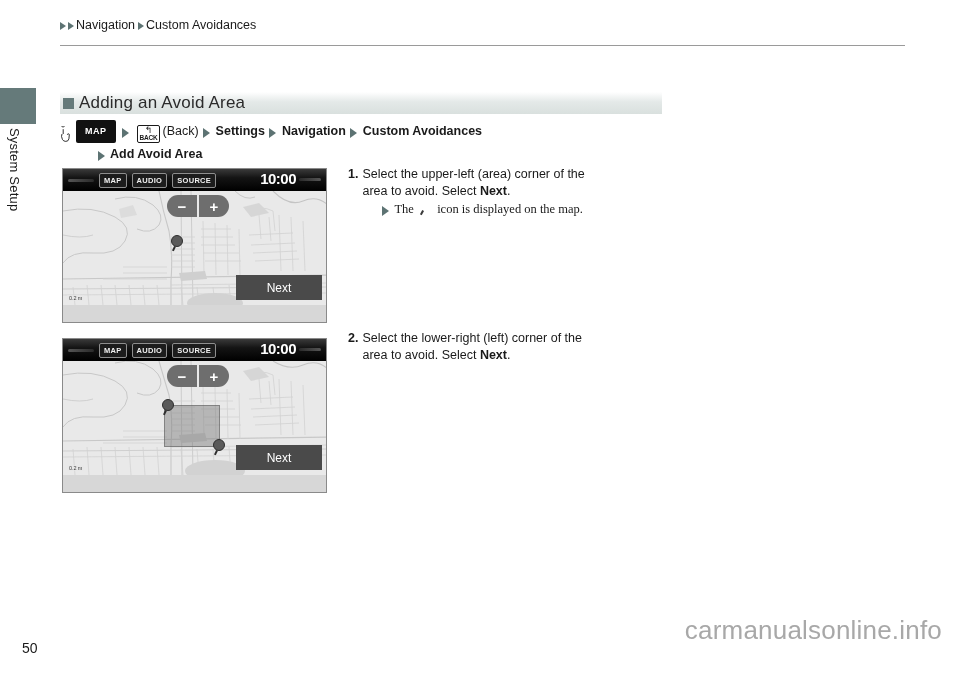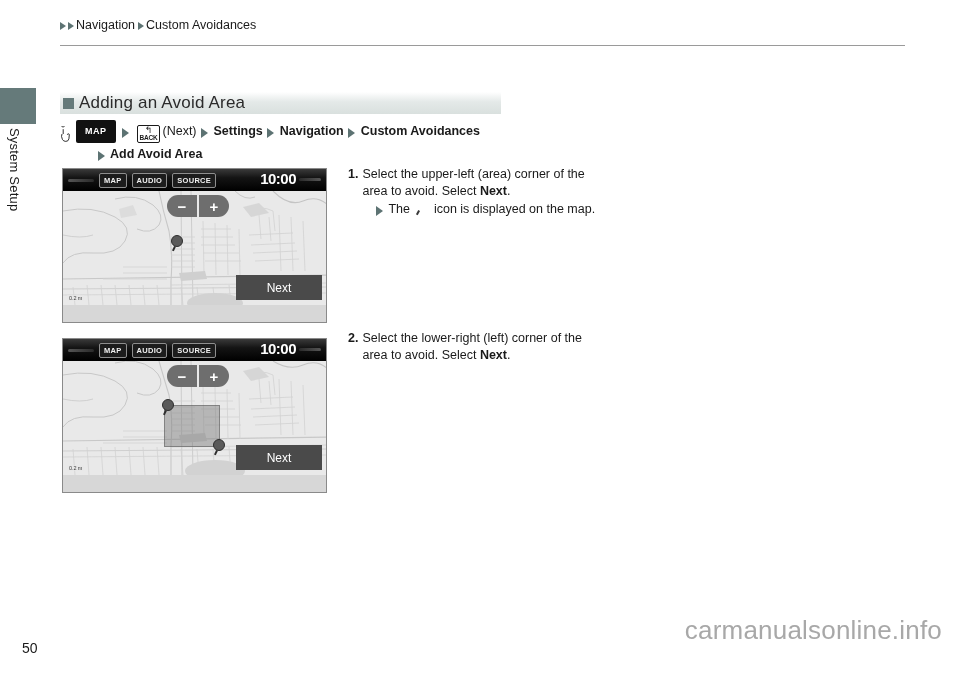--- a/index.html
+++ b/index.html
@@ -32,21 +32,21 @@
     background:#657a7a;
   }
   .side-label{
     position:absolute;left:0px;top:128px;width:130px;
     font-size:13px;color:#1a1a1a;
     transform-origin:0 0;transform:rotate(90deg) translate(0px,-22px);
     white-space:nowrap;letter-spacing:.2px;
   }
   
   .sec-head{
-    position:absolute;left:60px;top:92px;width:441px;height:22px;
+    position:absolute;left:60px;top:92px;width:602px;height:22px;
     background:linear-gradient(to bottom,#ffffff 0%,#e4e9e8 45%,#d9e0de 100%);
     display:flex;align-items:center;
   }
   .sec-sq{
     width:11px;height:11px;background:#657a7a;margin-left:3px;margin-right:5px;
   }
   .sec-title{font-size:17px;color:#2b2b2b;letter-spacing:.2px;}
   
   .path{
     position:absolute;left:60px;top:120px;width:560px;
@@ -148,21 +148,21 @@
   .steps{position:absolute;left:348px;width:250px;}
   #step1{top:166px;}
   #step2{top:330px;}
   .step-line{
     font-size:12.5px;line-height:17px;color:#1a1a1a;
     display:flex;
   }
   .step-num{font-weight:bold;margin-right:4px;}
   .step-body{flex:1;}
   .sub{
-    display:flex;margin-top:1px;margin-left:14px;align-items:flex-start;
+    display:flex;margin-top:1px;margin-left:20px;align-items:flex-start;font-family:Liberation Serif, serif;
   }
   .sub .tri{margin-top:4px;margin-right:5px;flex:none;}
   .inline-pin{
     display:inline-block;width:11px;height:11px;position:relative;top:2px;
     margin:0 3px;
   }
   .inline-pin .head{
     width:9px;height:9px;border-radius:50%;background:#3a3a3a;
   }
   .inline-pin .tail{
@@ -206,21 +206,21 @@
       </svg>
     </span>
     <span class="btn-map">MAP</span>
     <span class="path-sep">
         <span class="tri"></span>
       </span>
     <span class="btn-back">
       <span class="arr">↰</span>
       <span class="bk">BACK</span>
     </span>
-    <span>(Next)</span>
+    <span>(Back)</span>
     <span class="path-sep">
         <span class="tri"></span>
       </span>
     <span class="b">Settings</span>
     <span class="path-sep">
         <span class="tri"></span>
       </span>
     <span class="b">Navigation</span>
     <span class="path-sep">
         <span class="tri"></span>

